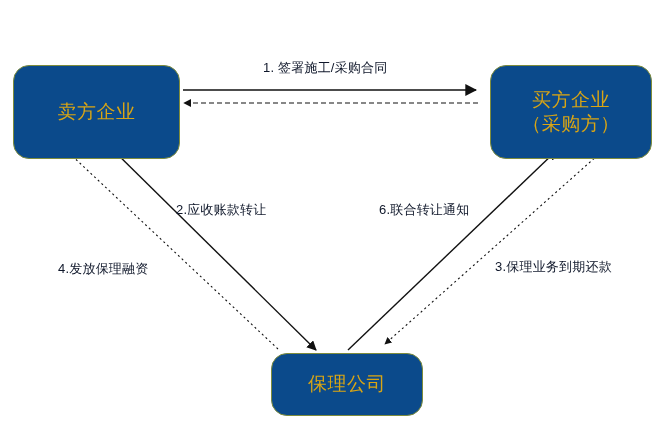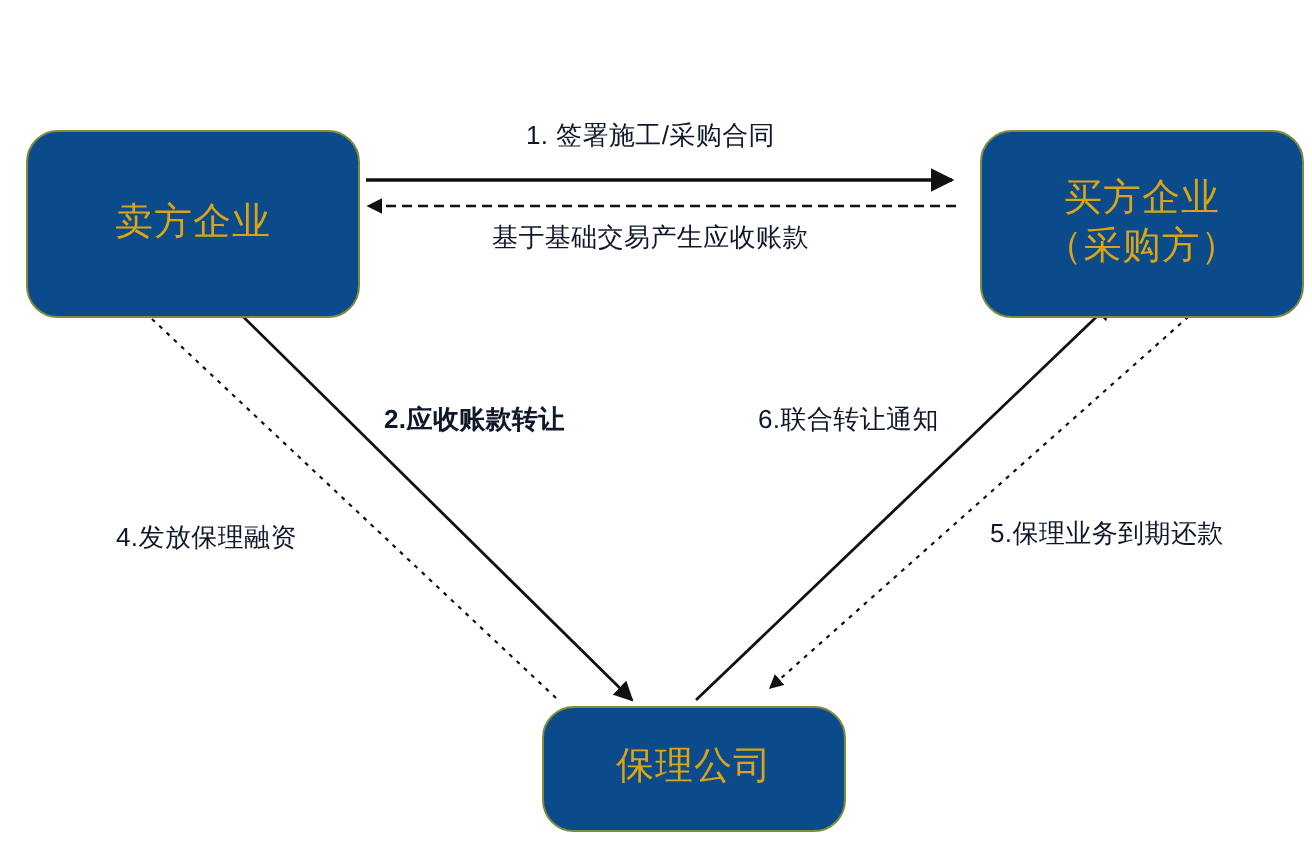--- a/index.html
+++ b/index.html
@@ -66,21 +66,21 @@
   }
   .edge-label {
     position: absolute;
     color: #0f172a;
     font-size: 13px;
     white-space: nowrap;
     letter-spacing: 0.2px;
   }
   #label-1 { left: 263px; top: 59px; }
   #label-return { left: 246px; top: 110px; }
-  #label-2 { left: 192px; top: 201px; font-weight: bold; }
+  #label-2 { left: 176px; top: 201px; }
   #label-3 { left: 379px; top: 201px; }
   #label-4 { left: 58px; top: 260px; }
   #label-5 { left: 495px; top: 258px; }
 </style>
 </head>
 <body>
 
 <div id="canvas">
 
   <svg id="edges" viewBox="0 0 656 424" width="656" height="424" xmlns="http://www.w3.org/2000/svg">
@@ -114,23 +114,22 @@
     <span class="line">买方企业</span>
     <span class="line">（采购方）</span>
   </div>
 
   <div class="node" id="node-factor">
     <span class="line">保理公司</span>
   </div>
 
   <div class="edge-label" id="label-1">1. 签署施工/采购合同</div>
 
-  <div class="edge-label" id="label-return">基于基础交易产生应收账款</div>
 
   <div class="edge-label" id="label-2">2.应收账款转让</div>
 
   <div class="edge-label" id="label-3">6.联合转让通知</div>
 
   <div class="edge-label" id="label-4">4.发放保理融资</div>
 
-  <div class="edge-label" id="label-5">5.保理业务到期还款</div>
+  <div class="edge-label" id="label-5">3.保理业务到期还款</div>
 
 </div>
 
 </body></html>

